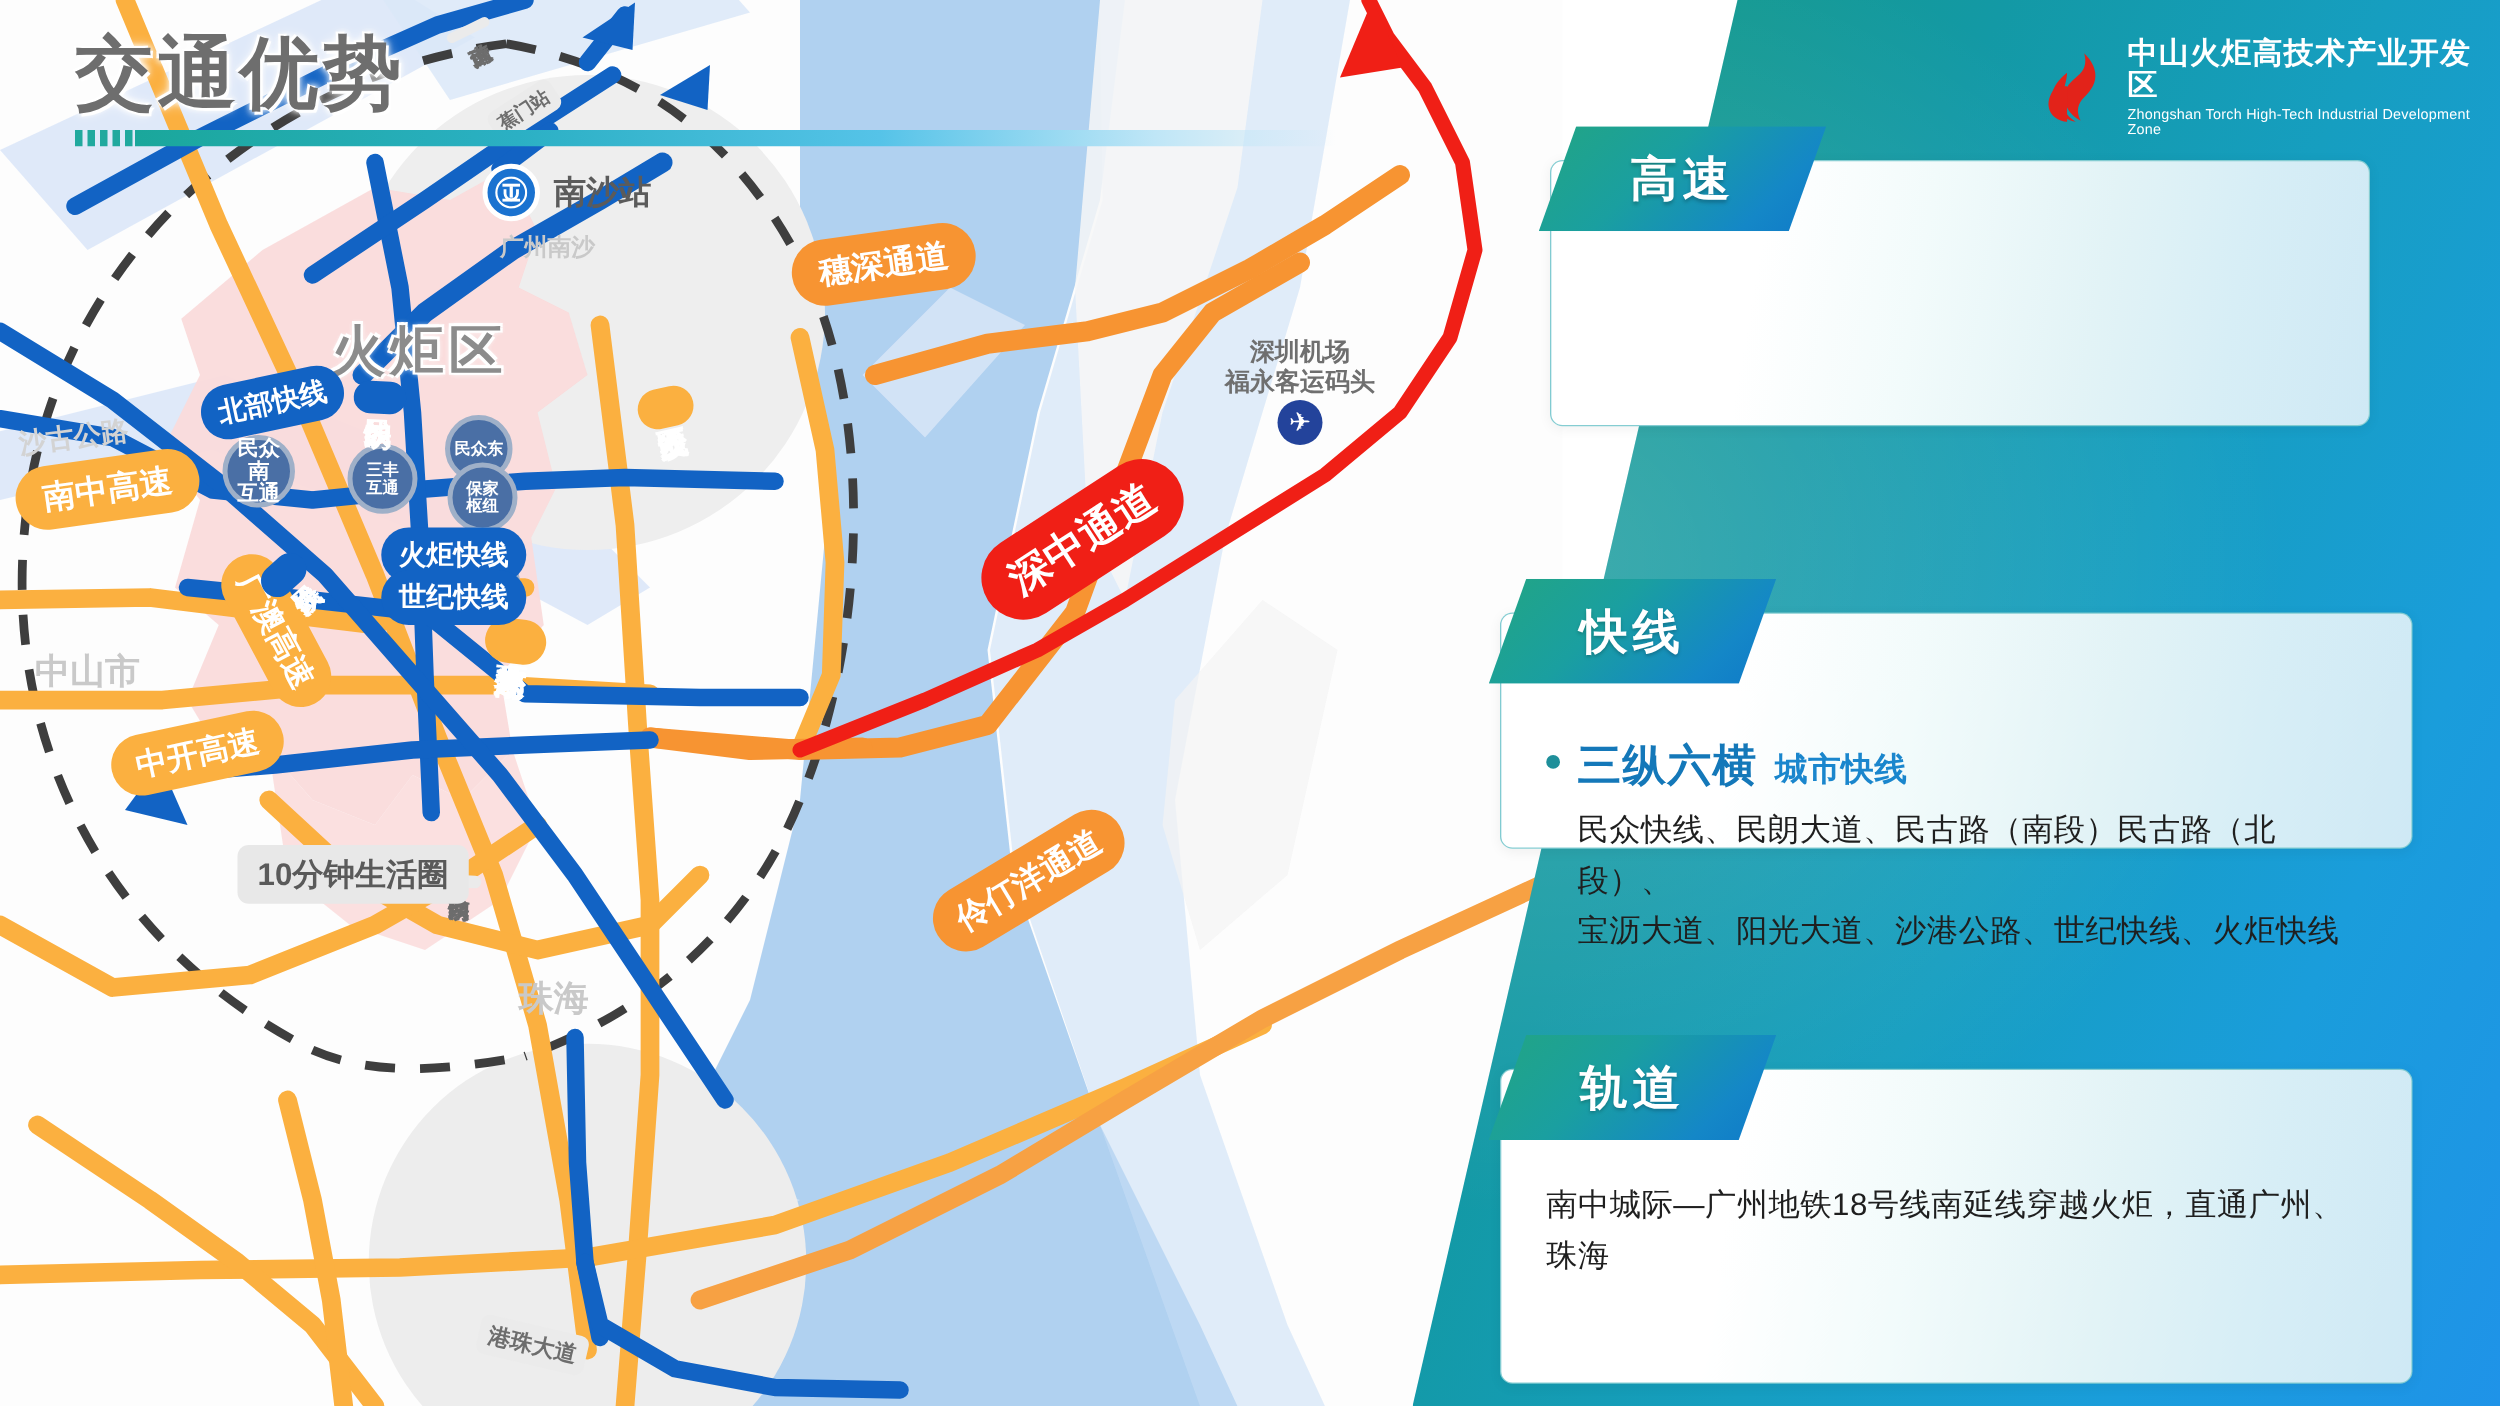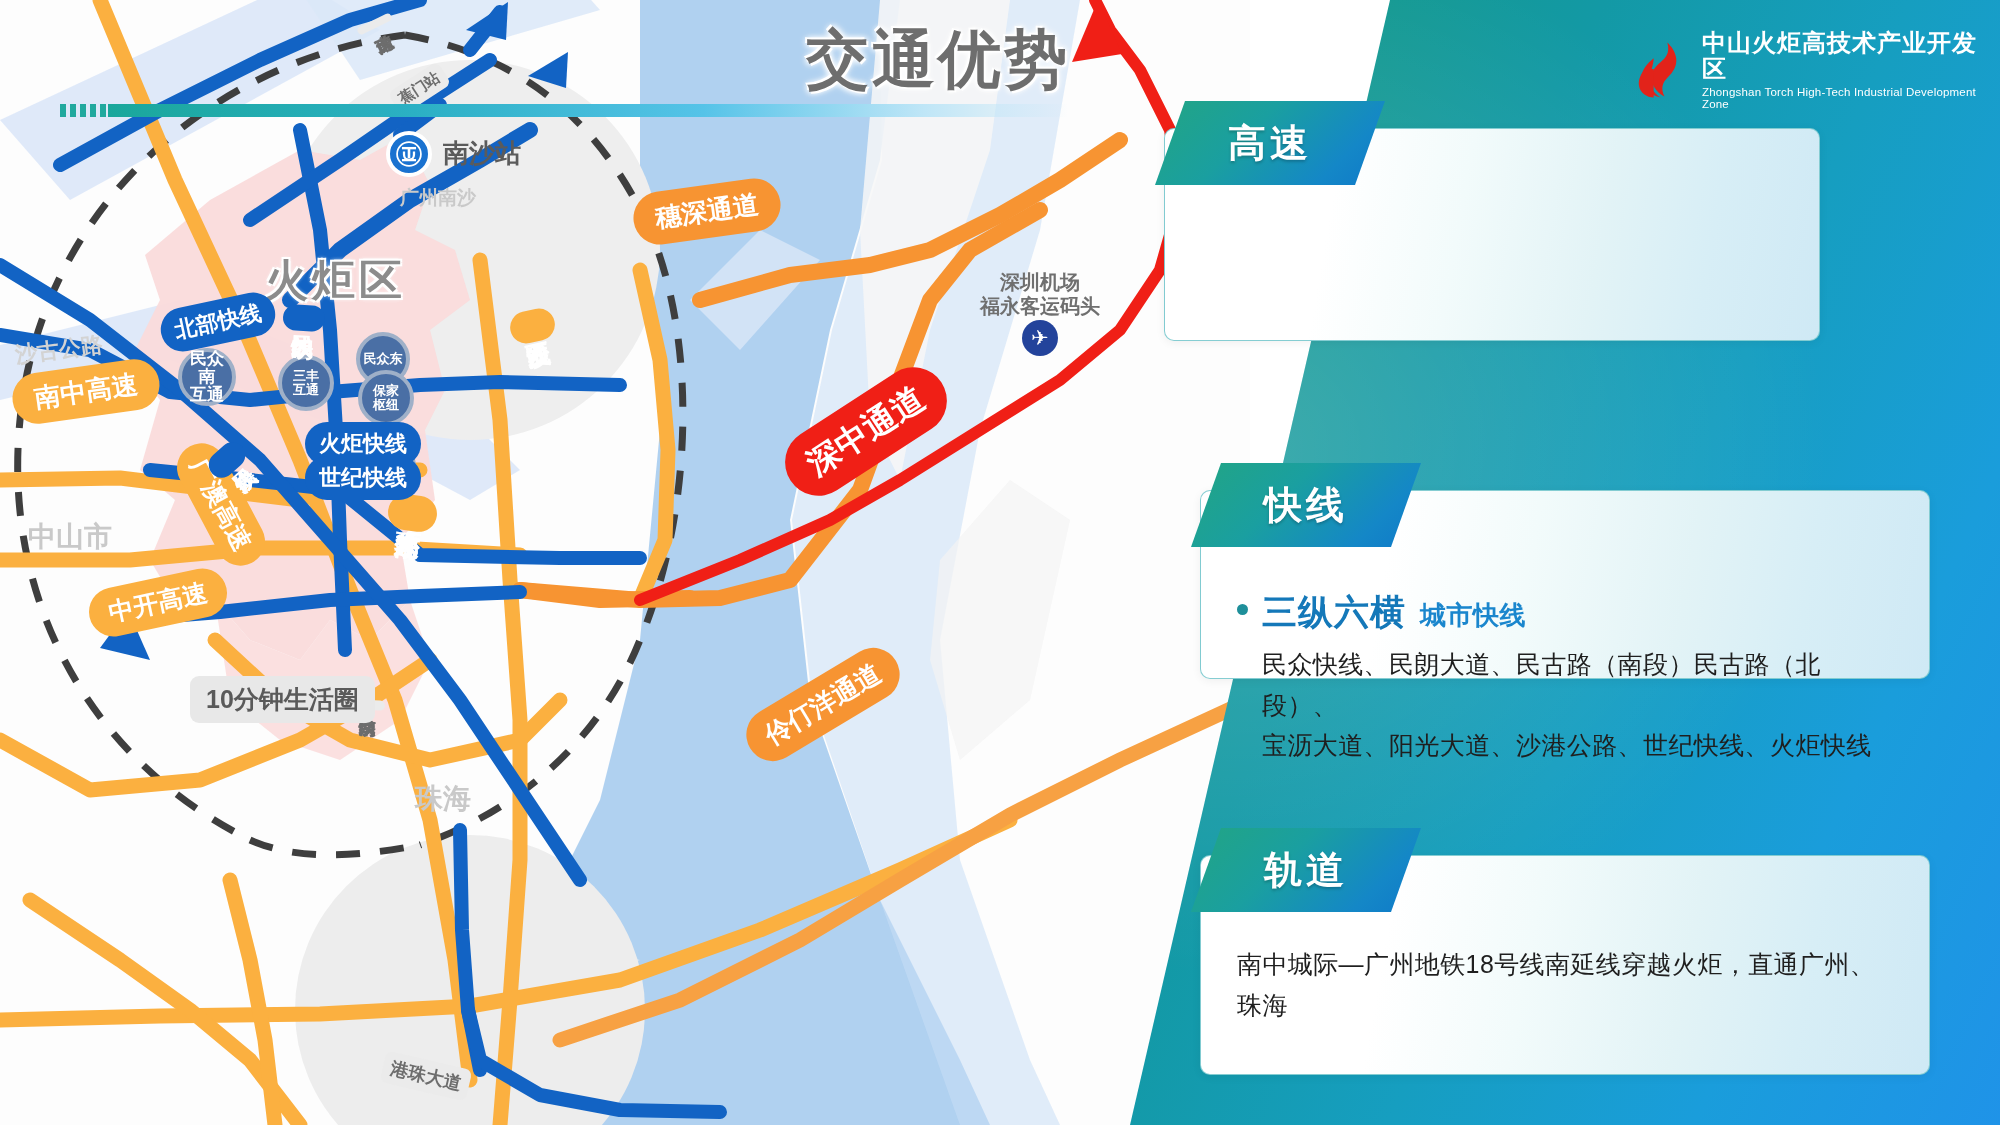--- a/index.html
+++ b/index.html
@@ -5,21 +5,21 @@
   html,body{margin:0;padding:0;background:#fff;}
   body{width:2000px;height:1125px;overflow:hidden;
        font-family:"Liberation Sans","DejaVu Sans",sans-serif;}
   #stage{position:relative;width:2000px;height:1125px;overflow:hidden;background:#ffffff;}
 
   
   #map{position:absolute;left:0;top:0;width:1250px;height:1125px;overflow:hidden;background:#fdfdfd;}
   #mapsvg{position:absolute;left:0;top:0;}
 
   
-  #title-block{position:absolute;left:60px;top:28px;z-index:40;text-align:right;}
+  #title-block{position:absolute;left:60px;top:28px;z-index:40;}
   #title-text{font-size:63px;font-weight:bold;color:#6e6e6e;letter-spacing:3px;
        text-shadow:0 0 6px #fff,0 0 6px #fff,0 0 10px #fff,2px 2px 0 #fff,-2px -2px 0 #fff;
        line-height:1;}
   #title-underline{position:relative;margin-top:13px;height:13px;width:1010px;}
   #title-bar{position:absolute;left:48px;top:0;height:13px;width:960px;
        background:linear-gradient(90deg,#1aa79b 0%,#2bb0c4 32%,#55c3e8 62%,#bfe6f7 85%,rgba(220,240,252,0) 100%);}
   .tick{position:absolute;top:0;height:13px;width:6px;background:#21a99e;}
 
   
   .mlabel{position:absolute;white-space:nowrap;transform-origin:center center;}
@@ -300,40 +300,40 @@
       <path d="M16 17 C10 22 4 28 4 36 C4 46 12 55 23 57 C15 52 11 45 12 38
                C13 30 16 23 16 17 Z" fill="#e2231a"></path>
       <path d="M7 28 C3 33 0 39 1 45 C2 52 9 57 16 57 L16 28 Z" fill="#e2231a"></path>
     </svg>
     <div>
       <div id="logo-text-cn">中山火炬高技术产业开发区</div>
       <div id="logo-text-en">Zhongshan Torch High-Tech Industrial Development Zone</div>
     </div>
   </div>
 
-  <div class="card" style="left:1164px;top:128px;width:656px;height:213px;">
+  <div class="card" style="left:1240px;top:128px;width:656px;height:213px;">
     <div class="card-tab" style="left:-10px;top:-28px;width:230px;">高速</div>
     <div class="card-body" style="top:98px;">
     </div>
   </div>
 
   <div class="card" style="left:1200px;top:490px;width:730px;height:189px;">
     <div class="card-tab" style="left:-10px;top:-28px;width:230px;">快线</div>
     <div class="card-body" style="top:98px;">
       <div class="head-row">
         <span class="dot"></span>
         <span class="head-main">三纵六横</span>
         <span class="head-sub">城市快线</span>
       </div>
       <div class="card-text" style="padding-left:25px;">民众快线、民朗大道、民古路（南段）民古路（北段）、</div>
       <div class="card-text" style="padding-left:25px;">宝沥大道、阳光大道、沙港公路、世纪快线、火炬快线</div>
     </div>
   </div>
 
-  <div class="card" style="left:1200px;top:855px;width:730px;height:220px;">
+  <div class="card" style="left:1200px;top:855px;width:730px;height:252px;">
     <div class="card-tab" style="left:-10px;top:-28px;width:230px;">轨道</div>
     <div class="card-body" style="top:88px;">
       <div class="card-text">南中城际—广州地铁18号线南延线穿越火炬，直通广州、</div>
       <div class="card-text">珠海</div>
     </div>
   </div>
 
 </div>
 
 </body></html>

